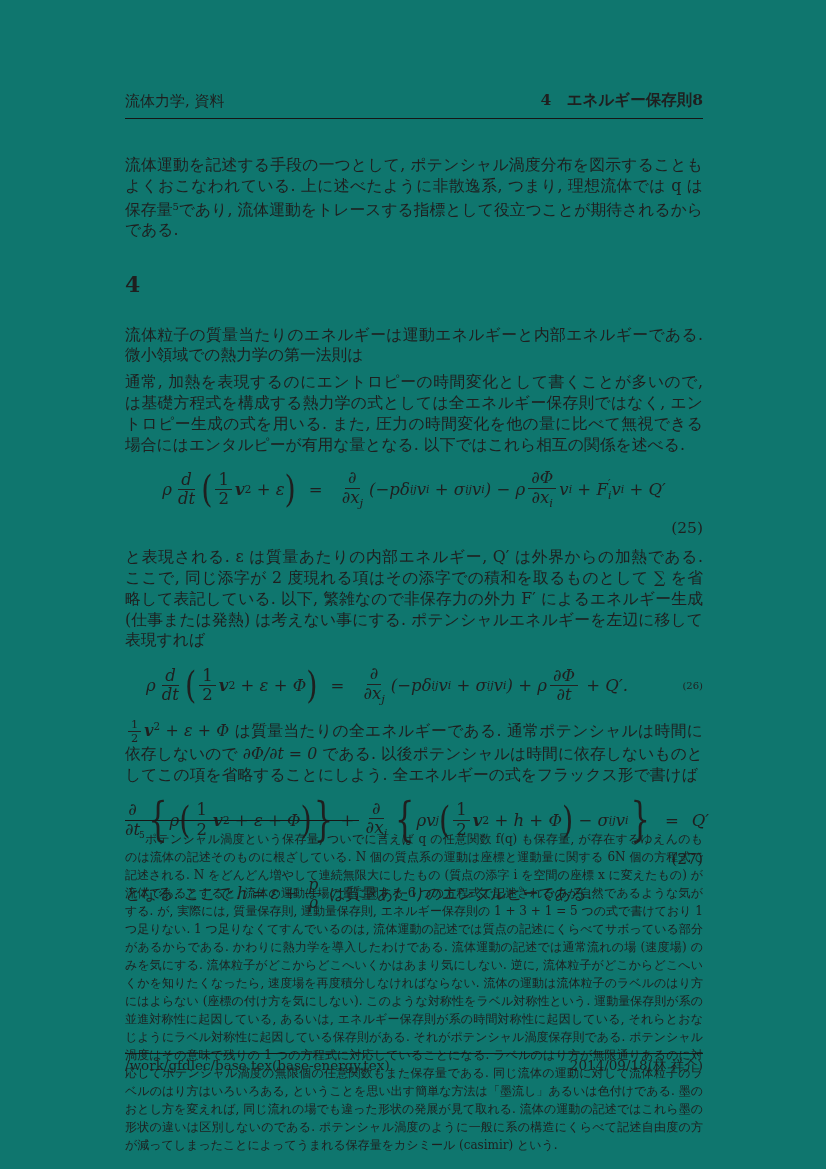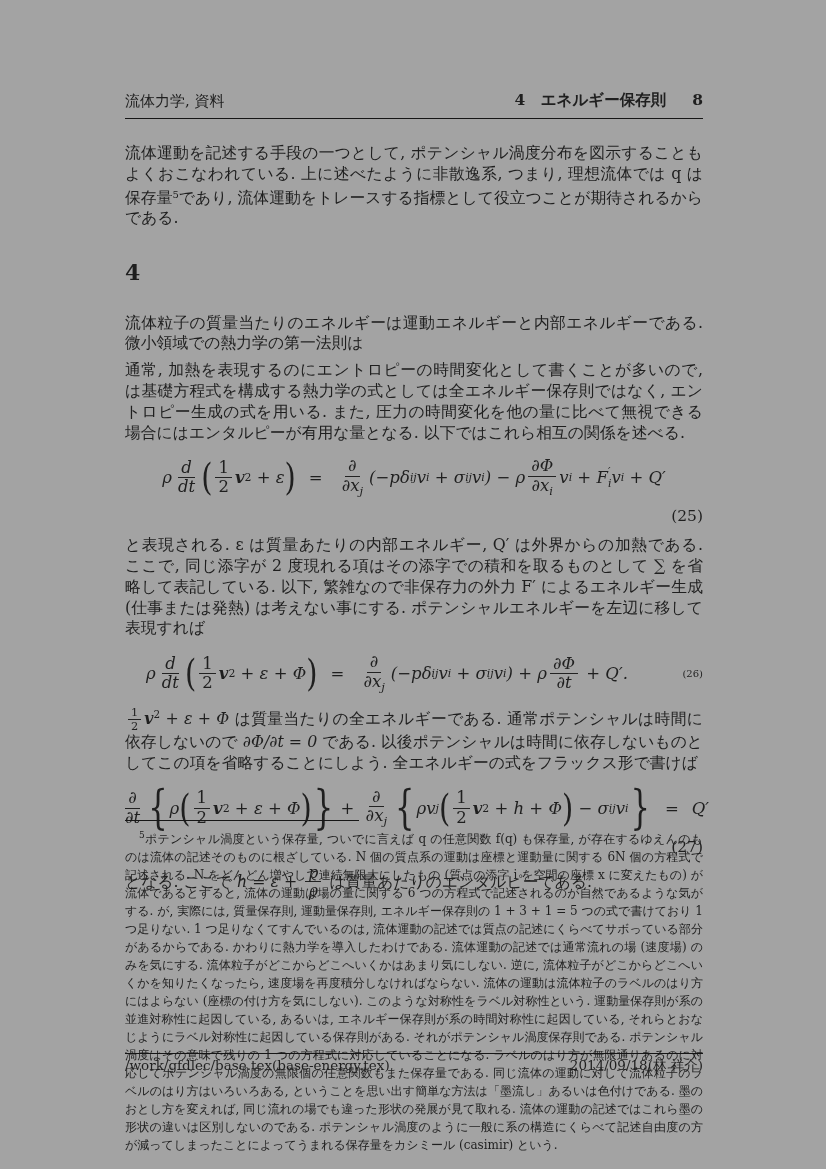--- a/index.html
+++ b/index.html
@@ -1,25 +1,25 @@
 <!DOCTYPE html>
 <html><head>
 <meta charset="utf-8">
 <style>
   html,body{margin:0;padding:0;background:#ffffff;}
   .page{
-    position:relative;width:826px;height:1169px;background:#a3a3a3;overflow:hidden;
+    position:relative;width:826px;height:1169px;background:#0f766e;overflow:hidden;
     color:#1f1f1f;font-family:"DejaVu Serif","Liberation Serif",serif;
   }
   .flow{position:absolute;left:125px;top:0;width:578px;}
   
   .header{display:flex;justify-content:space-between;align-items:flex-end;
           padding-top:90px;padding-bottom:7px;border-bottom:1.6px solid #161616;
           font-size:15px;}
-  .header-right{display:flex;gap:26px;font-weight:bold;font-size:15.5px;}
+  .header-right{display:flex;font-weight:bold;font-size:15.5px;}
   
   .section-heading{display:flex;gap:20px;font-size:22px;font-weight:bold;margin:30px 0 28px 0;}
   
   .body{font-size:15.8px;line-height:20.8px;text-align:justify;margin:0 0 14px 0;}
   .tight{margin-bottom:6px;}
   
   .eqwrap{position:relative;margin:10px 0 6px 0;}
   .eq{display:flex;justify-content:center;align-items:center;font-size:16.5px;flex-wrap:nowrap;}
   .eq span{white-space:pre;}
   .it{font-style:italic;}
@@ -63,21 +63,21 @@
   <div class="flow">
 
     <div class="header">
       <span>流体力学, 資料</span>
       <span class="header-right">
         <span>4　エネルギー保存則</span>
         <span>8</span>
       </span>
     </div>
 
-    <p class="body" style="margin-top:24px;"><span>流体運動を記述する手段の一つとして, ポテンシャル渦度分布を図示することもよくおこなわれている. 上に述べたように非散逸系, つまり, 理想流体では q は保存量</span><sup class="fnmark">5</sup><span>であり, 流体運動をトレースする指標として役立つことが期待されるからである.</span></p>
+    <p class="body" style="margin-top:36px;"><span>流体運動を記述する手段の一つとして, ポテンシャル渦度分布を図示することもよくおこなわれている. 上に述べたように非散逸系, つまり, 理想流体では q は保存量</span><sup class="fnmark">5</sup><span>であり, 流体運動をトレースする指標として役立つことが期待されるからである.</span></p>
 
     <div class="section-heading">
       <span>4</span>
     </div>
 
     <p class="body tight" style="margin-top:20px;">流体粒子の質量当たりのエネルギーは運動エネルギーと内部エネルギーである. 微小領域での熱力学の第一法則は</p>
 
     <p class="body">通常, 加熱を表現するのにエントロピーの時間変化として書くことが多いので, は基礎方程式を構成する熱力学の式としては全エネルギー保存則ではなく, エントロピー生成の式を用いる. また, 圧力の時間変化を他の量に比べて無視できる場合にはエンタルピーが有用な量となる. 以下ではこれら相互の関係を述べる.</p>
 
     <div class="eqwrap">

